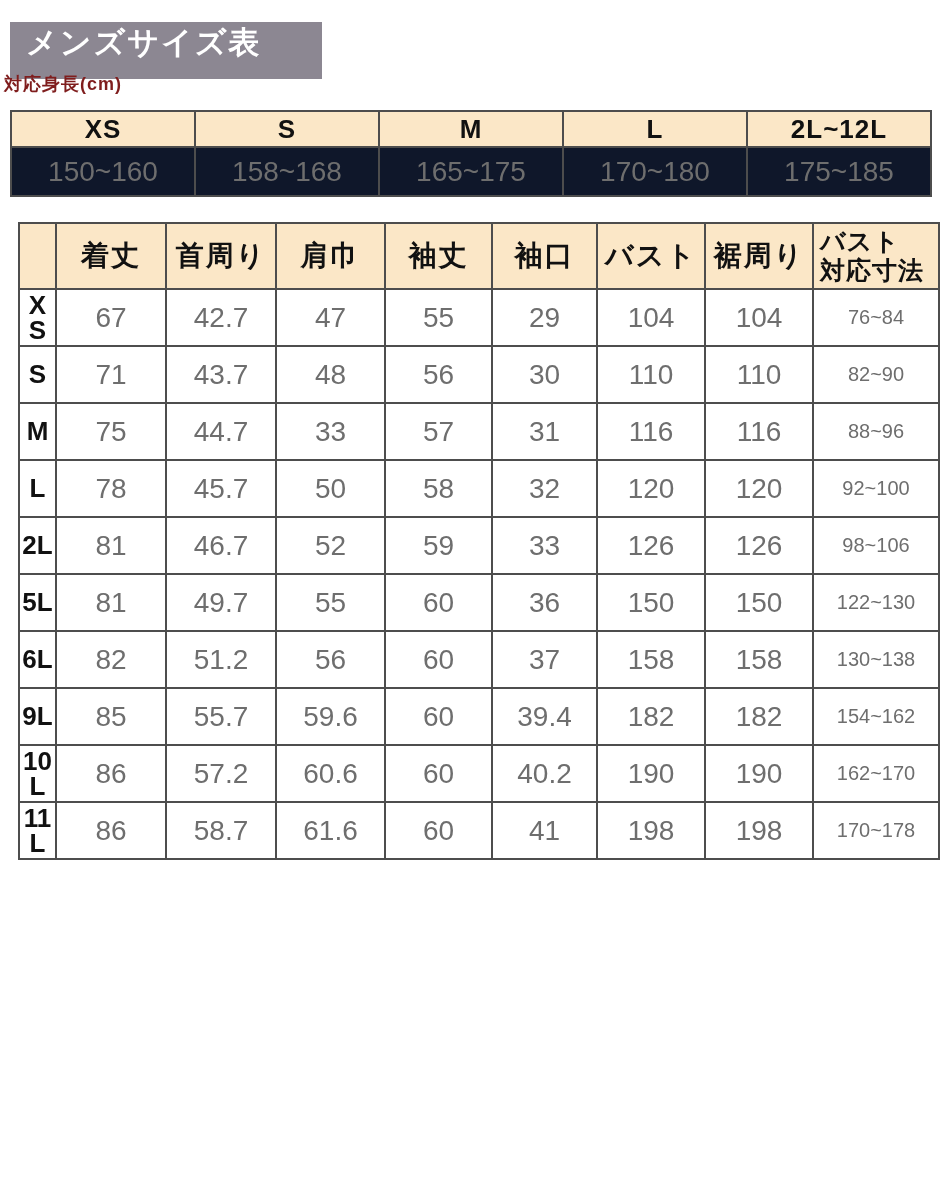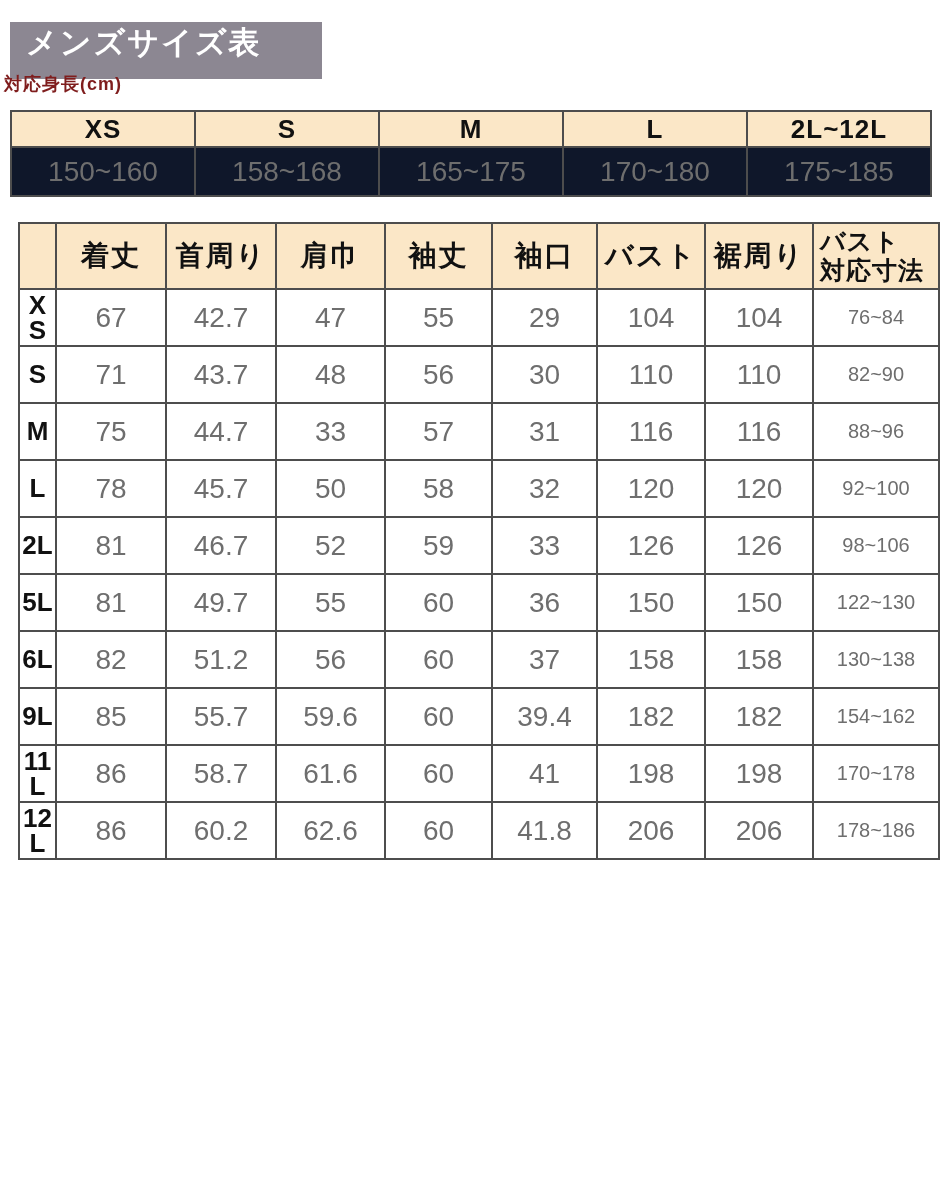--- a/index.html
+++ b/index.html
@@ -193,35 +193,35 @@
         <td>85</td>
         <td>55.7</td>
         <td>59.6</td>
         <td>60</td>
         <td>39.4</td>
         <td>182</td>
         <td>182</td>
         <td class="range-cell">154~162</td>
       </tr>
       <tr>
+        <th class="row-label">10L</th>
+        <td>86</td>
+        <td>57.2</td>
+        <td>60.6</td>
+        <td>60</td>
+        <td>40.2</td>
+        <td>190</td>
+        <td>190</td>
+        <td class="range-cell">162~170</td>
+      </tr>
+      <tr>
         <th class="row-label">11L</th>
         <td>86</td>
         <td>58.7</td>
         <td>61.6</td>
         <td>60</td>
         <td>41</td>
         <td>198</td>
         <td>198</td>
         <td class="range-cell">170~178</td>
       </tr>
-      <tr>
-        <th class="row-label">12L</th>
-        <td>86</td>
-        <td>60.2</td>
-        <td>62.6</td>
-        <td>60</td>
-        <td>41.8</td>
-        <td>206</td>
-        <td>206</td>
-        <td class="range-cell">178~186</td>
-      </tr>
     </tbody>
 </table>
 
 </body></html>

